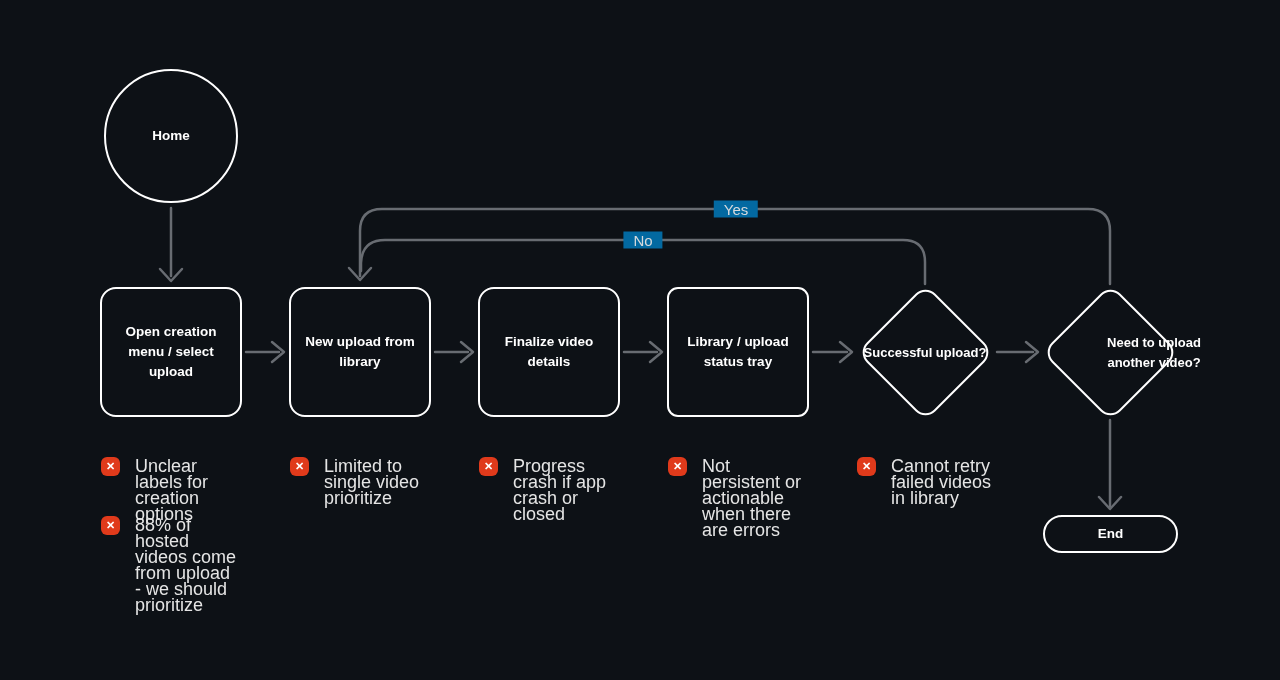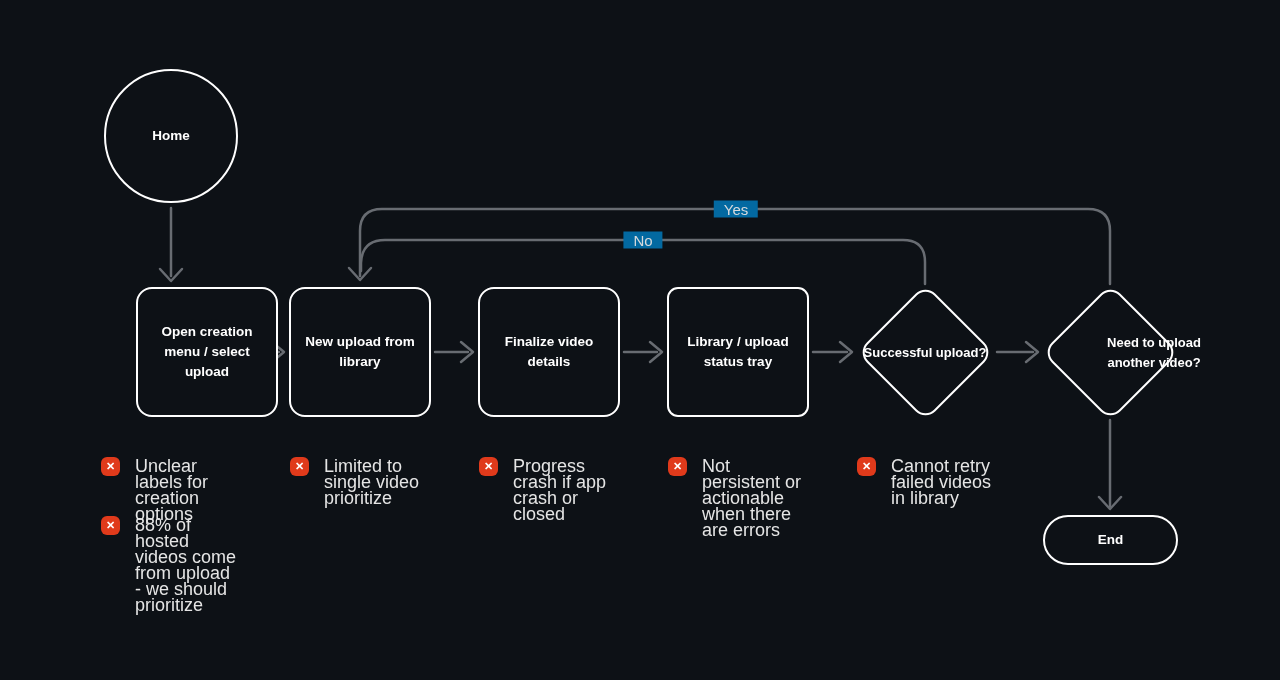--- a/index.html
+++ b/index.html
@@ -29,21 +29,21 @@
     align-items: center;
     justify-content: center;
     text-align: center;
     color: #ffffff;
     font-weight: 700;
     font-size: 13.5px;
     line-height: 20px;
   }
   .circle { left: 104px; top: 69px; width: 134px; height: 134px; border-radius: 50%; }
   .box { top: 287px; width: 142px; height: 130px; border-radius: 16px; padding: 0 14px; }
-  .box1 { left: 100px; margin-left: 36px; }
+  .box1 { left: 100px; }
   .box2 { left: 289px; justify-content: center; }
   .box3 { left: 478px; }
   .box4 { left: 667px; border-radius: 11px; }
   .diamond-shape {
     position: absolute;
     top: 304px;
     width: 97px;
     height: 97px;
     box-sizing: border-box;
     border: 2px solid #ffffff;
@@ -62,21 +62,21 @@
     align-items: center;
     justify-content: center;
     text-align: center;
     color: #ffffff;
     font-weight: 700;
     font-size: 13px;
     line-height: 20px;
   }
   .dl1 { left: 863px; }
   .dl2 { left: 1092px; }
-  .pill { left: 1043px; top: 515px; width: 135px; height: 50px; border-radius: 25px; }
+  .pill { left: 1043px; top: 515px; width: 135px; height: 38px; border-radius: 25px; }
   .edge-label {
     position: absolute;
     transform: translate(-50%, -50%);
     background: #0369a1;
     padding: 0 10px;
     color: #d7dadd;
     font-size: 15px;
     font-weight: 400;
   }
   .el-yes { left: 736px; top: 209px; }

